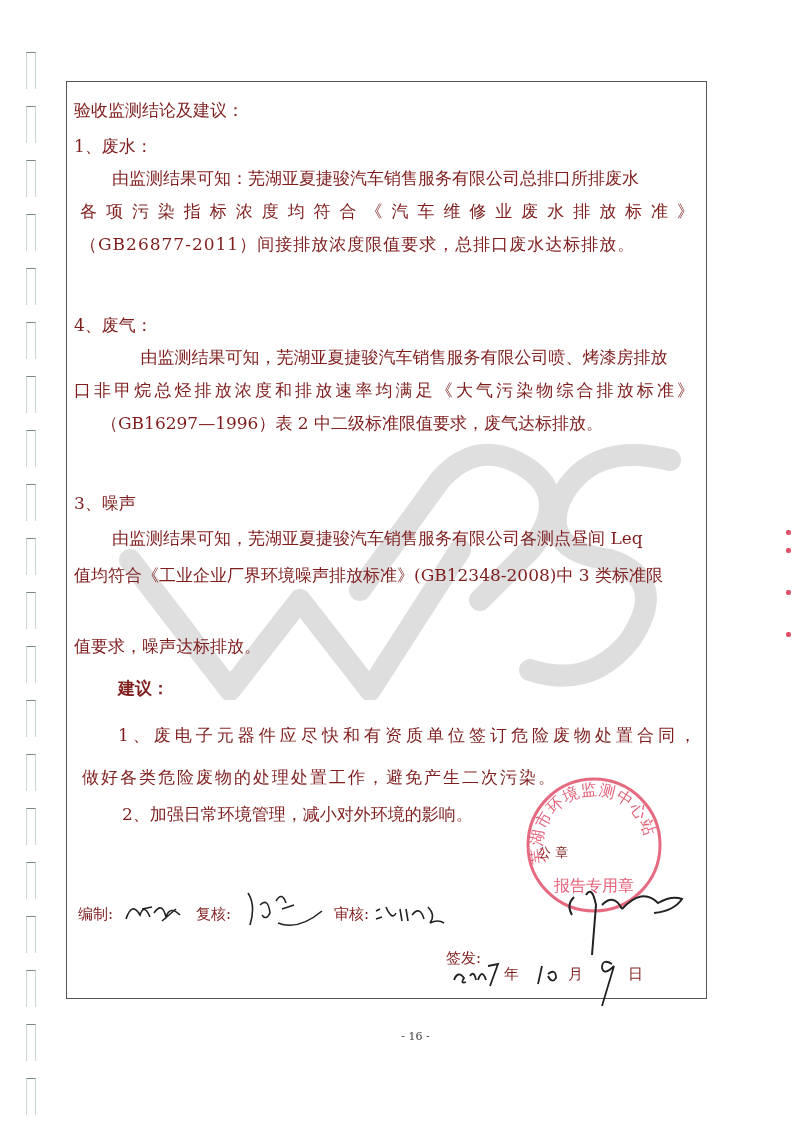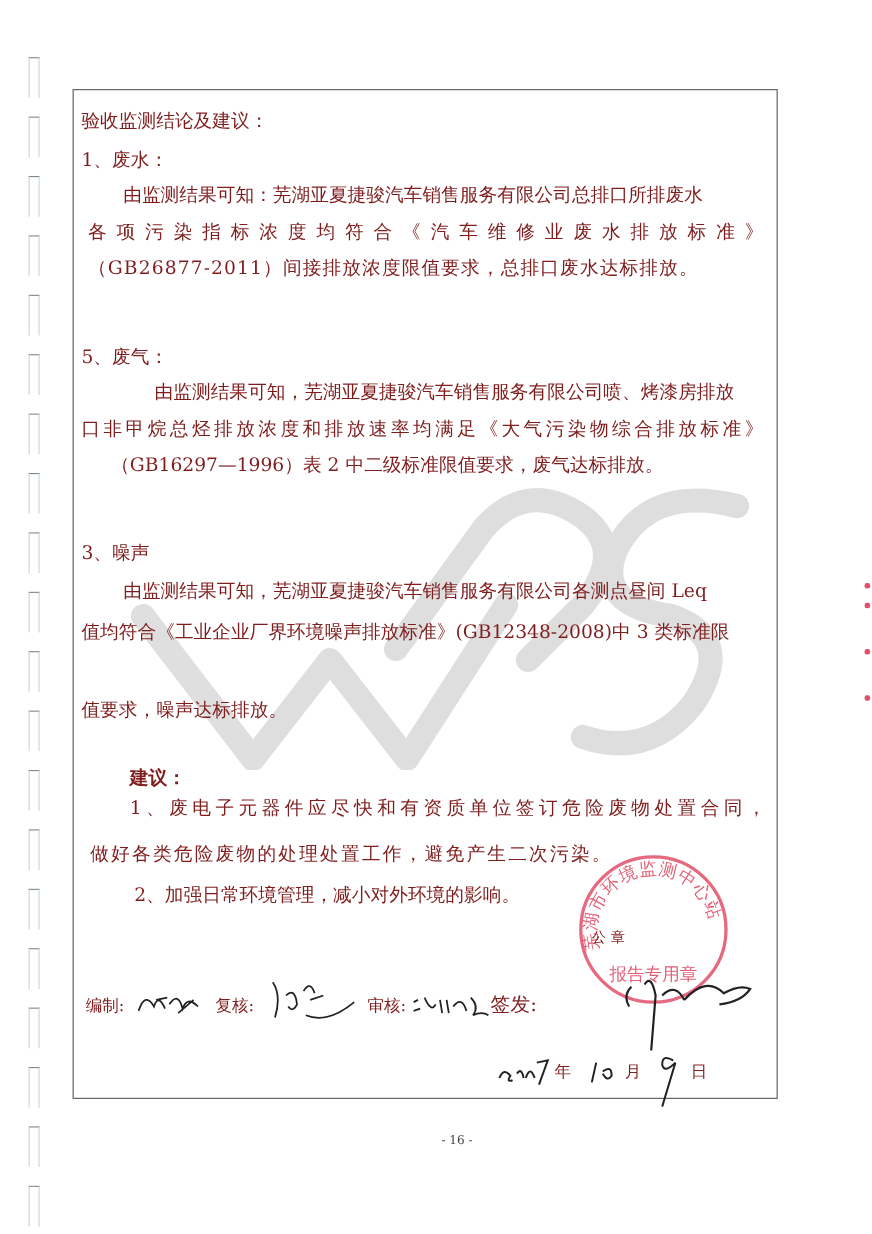--- a/index.html
+++ b/index.html
@@ -89,31 +89,31 @@
 
 <div class="doc-box"></div>
 
 <div class="line" style="left:74px; top:100px;">验收监测结论及建议：</div>
 
 <div class="line" style="left:74px; top:136px;">1、废水：</div>
 <div class="line" style="left:112px; top:168px; width:584px;">由监测结果可知：芜湖亚夏捷骏汽车销售服务有限公司总排口所排废水</div>
 <div class="line justify" style="left:80px; top:201px; width:614px;">各项污染指标浓度均符合《汽车维修业废水排放标准》</div>
 <div class="line" style="left:80px; top:234px; width:614px; letter-spacing:1px;">（GB26877-2011）间接排放浓度限值要求，总排口废水达标排放。</div>
 
-<div class="line" style="left:74px; top:315px;">5、废气：</div>
+<div class="line" style="left:74px; top:315px;">4、废气：</div>
 <div class="line" style="left:112px; top:347px; width:584px;text-align:center;">由监测结果可知，芜湖亚夏捷骏汽车销售服务有限公司喷、烤漆房排放</div>
 <div class="line justify" style="left:74px; top:380px; width:620px;">口非甲烷总烃排放浓度和排放速率均满足《大气污染物综合排放标准》</div>
 <div class="line" style="left:74px; top:413px;margin-left:27px;">（GB16297—1996）表 2 中二级标准限值要求，废气达标排放。</div>
 
 <div class="line" style="left:74px; top:493px;">3、噪声</div>
 <div class="line" style="left:112px; top:528px; width:584px;">由监测结果可知，芜湖亚夏捷骏汽车销售服务有限公司各测点昼间 Leq</div>
 <div class="line" style="left:74px; top:565px;">值均符合《工业企业厂界环境噪声排放标准》(GB12348-2008)中 3 类标准限</div>
 <div class="line" style="left:74px; top:636px;">值要求，噪声达标排放。</div>
 
-<div class="line" style="left:118px; top:700px; font-weight:bold;font-family:Liberation Mono, monospace;">建议：</div>
+<div class="line" style="left:118px; top:678px; font-weight:bold;">建议：</div>
 <div class="line justify" style="left:118px; top:725px; width:578px;">1、废电子元器件应尽快和有资质单位签订危险废物处置合同，</div>
 <div class="line" style="left:82px; top:767px; letter-spacing:2px;">做好各类危险废物的处理处置工作，避免产生二次污染。</div>
 <div class="line" style="left:122px; top:804px;">2、加强日常环境管理，减小对外环境的影响。</div>
 
 <svg class="stamp" viewBox="0 0 140 140">
   <defs>
     <path id="ringPath" d="M22 92 A52 52 0 1 1 118 92"></path>
   </defs>
   <circle cx="70" cy="70" r="66" fill="none" stroke="#e0506a" stroke-width="3" opacity="0.85"></circle>
   <text font-size="16" fill="#e0506a" opacity="0.9" font-family="DejaVu Sans, sans-serif" letter-spacing="1">
@@ -128,21 +128,21 @@
   <path d="M4 24 Q10 6 18 20 Q22 8 28 22 M20 14 L30 12 M32 18 Q40 6 44 22 Q48 10 58 20 M40 26 L54 14" fill="none" stroke="#222" stroke-width="1.6"></path>
 </svg>
 <div class="line" style="left:196px; top:904px; font-size:15px;">复核:</div>
 <svg class="sig" style="left:238px; top:885px;" width="90" height="54">
   <path d="M10 8 Q18 20 12 40 M22 20 Q30 12 32 28 Q28 36 24 30 M38 16 Q44 6 48 18 M44 24 L56 20 M40 38 Q60 46 84 26" fill="none" stroke="#222" stroke-width="1.6"></path>
 </svg>
 <div class="line" style="left:334px; top:904px; font-size:15px;">审核:</div>
 <svg class="sig" style="left:372px; top:895px;" width="76" height="36">
   <path d="M4 16 L8 14 M4 24 L10 22 M14 12 Q20 26 24 18 M28 14 L30 26 M34 14 L36 26 M40 20 Q48 10 52 24 M56 12 Q64 20 58 28 Q66 24 72 28" fill="none" stroke="#222" stroke-width="1.6"></path>
 </svg>
-<div class="line" style="left:446px; top:904px; font-size:18px;">签发:</div>
+<div class="line" style="left:446px; top:948px; font-size:15px;">签发:</div>
 <svg class="sig" style="left:562px; top:875px;" width="130" height="90">
   <path d="M10 40 Q4 30 12 22 M24 20 Q30 10 34 30 L30 80 M40 30 Q52 18 60 34 M60 34 Q80 12 96 28 Q110 20 120 24 Q112 36 92 38" fill="none" stroke="#222" stroke-width="2"></path>
 </svg>
 
 <svg class="sig" style="left:450px; top:958px;" width="56" height="30">
   <path d="M4 22 Q8 12 14 20 Q10 26 16 24 M20 18 Q24 12 26 22 M28 22 Q32 10 36 22 M38 8 L48 6 L40 28" fill="none" stroke="#222" stroke-width="1.8"></path>
 </svg>
 <div class="line" style="left:504px; top:964px; font-size:15px;">年</div>
 <svg class="sig" style="left:534px; top:958px;" width="36" height="30">
   <path d="M8 8 L4 26 M14 16 Q22 10 22 20 Q18 26 14 18" fill="none" stroke="#222" stroke-width="1.8"></path>

